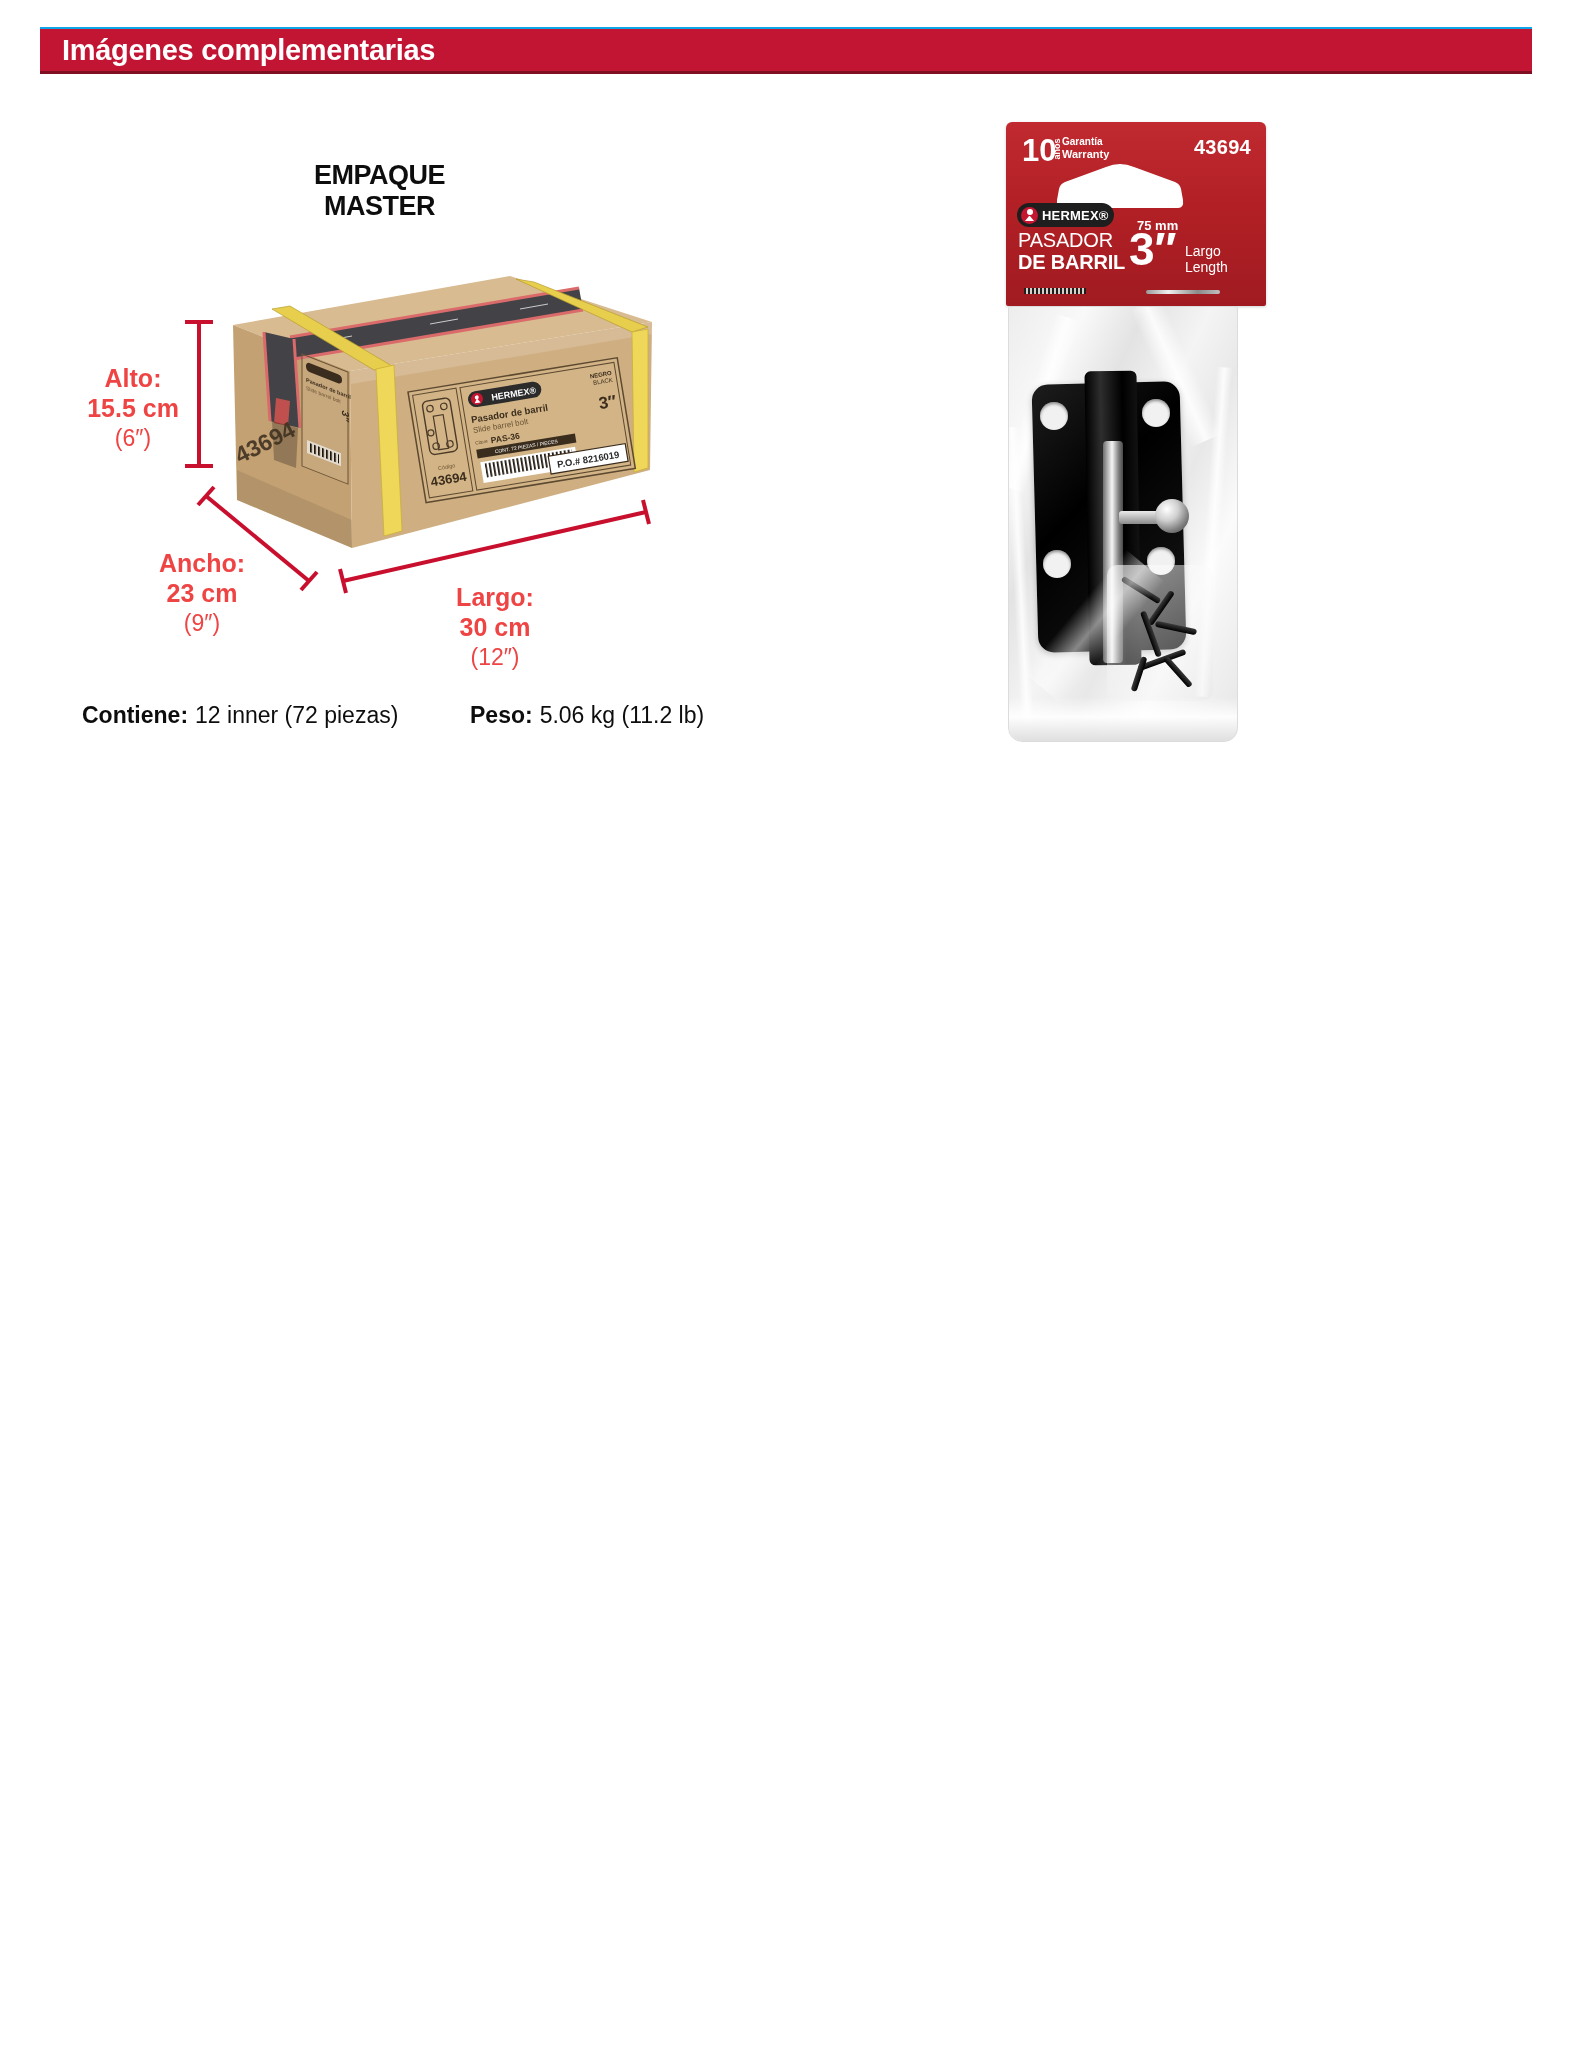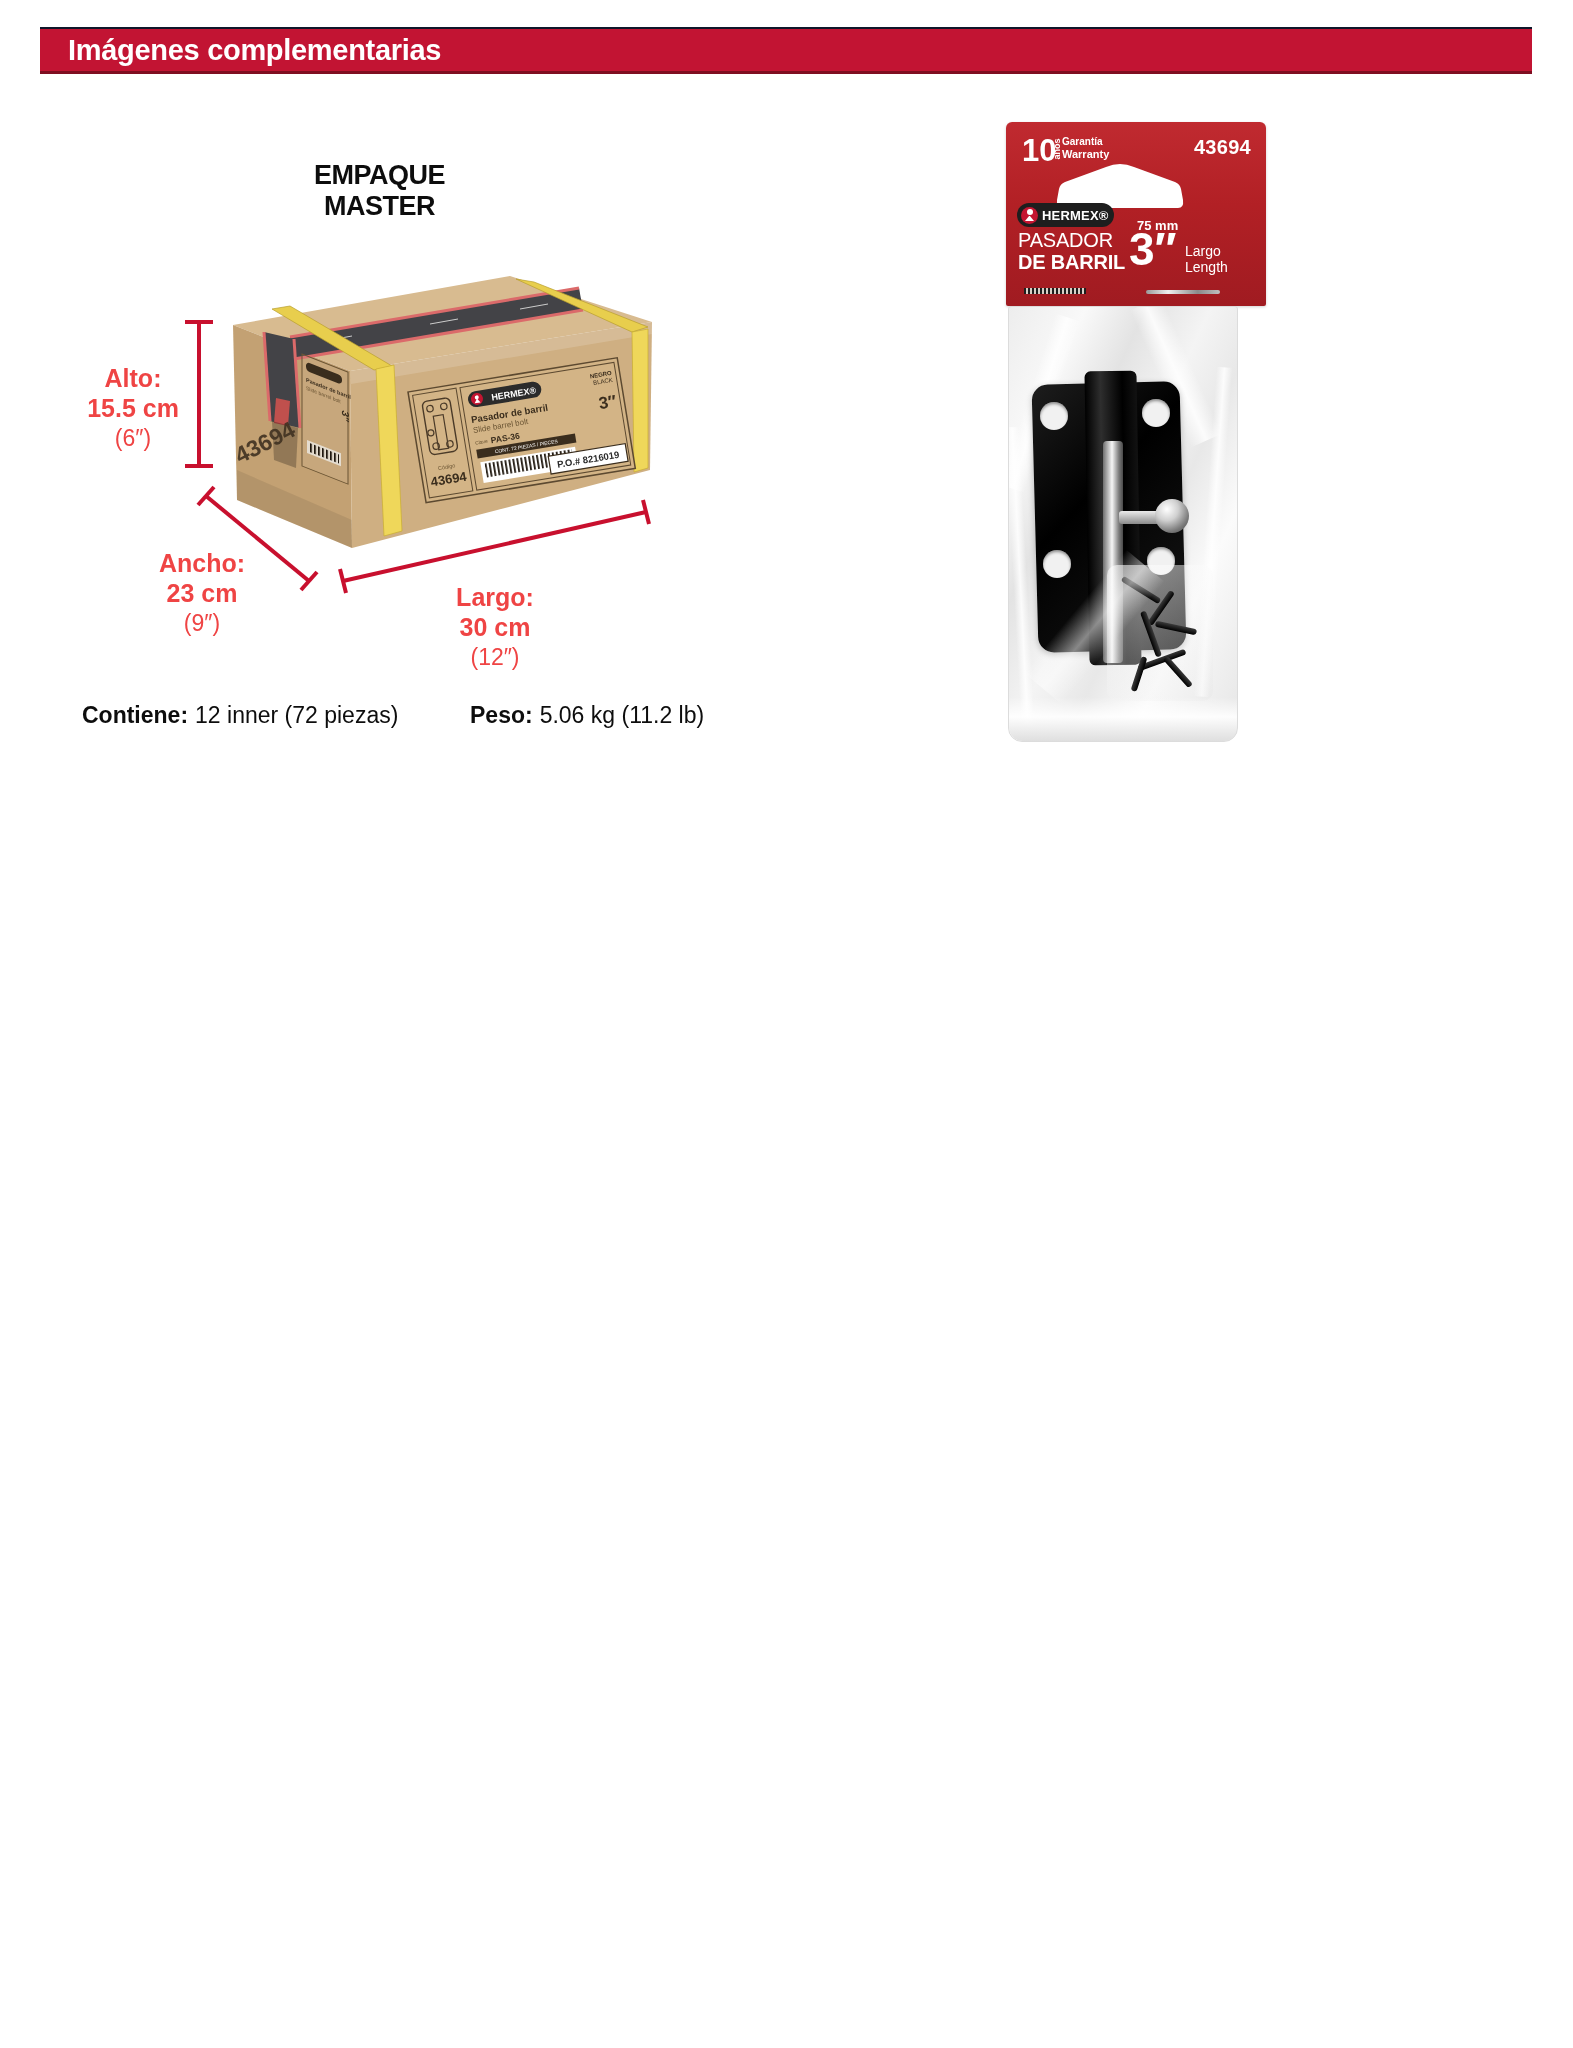--- a/index.html
+++ b/index.html
@@ -3,22 +3,22 @@
 <meta charset="utf-8">
 <style>
   html,body{margin:0;padding:0;}
   body{
     width:1573px;height:2048px;position:relative;background:#ffffff;
     font-family:"Liberation Sans", sans-serif;color:#111;overflow:hidden;
   }
   
   .header-bar{
     position:absolute;left:40px;top:27px;width:1492px;height:47px;box-sizing:border-box;
-    background:#C21433;border-top:2px solid #0f172a;border-bottom:3px solid #7E0E21;
-    display:flex;align-items:center;padding-left:28px;
+    background:#C21433;border-top:2px solid #0ea5e9;border-bottom:3px solid #7E0E21;
+    display:flex;align-items:center;padding-left:22px;
   }
   .header-bar .title{font-size:29px;font-weight:bold;color:#fff;letter-spacing:-.3px;}
 
   
   .em-title{
     position:absolute;left:262px;top:160px;width:235px;text-align:center;
     font-size:27px;font-weight:bold;letter-spacing:-.5px;color:#0d0d0d;
   }
   .illus{position:absolute;left:60px;top:258px;width:660px;height:350px;}
   .dim{position:absolute;text-align:center;font-weight:bold;font-size:25px;line-height:30px;color:#ef4444;}

